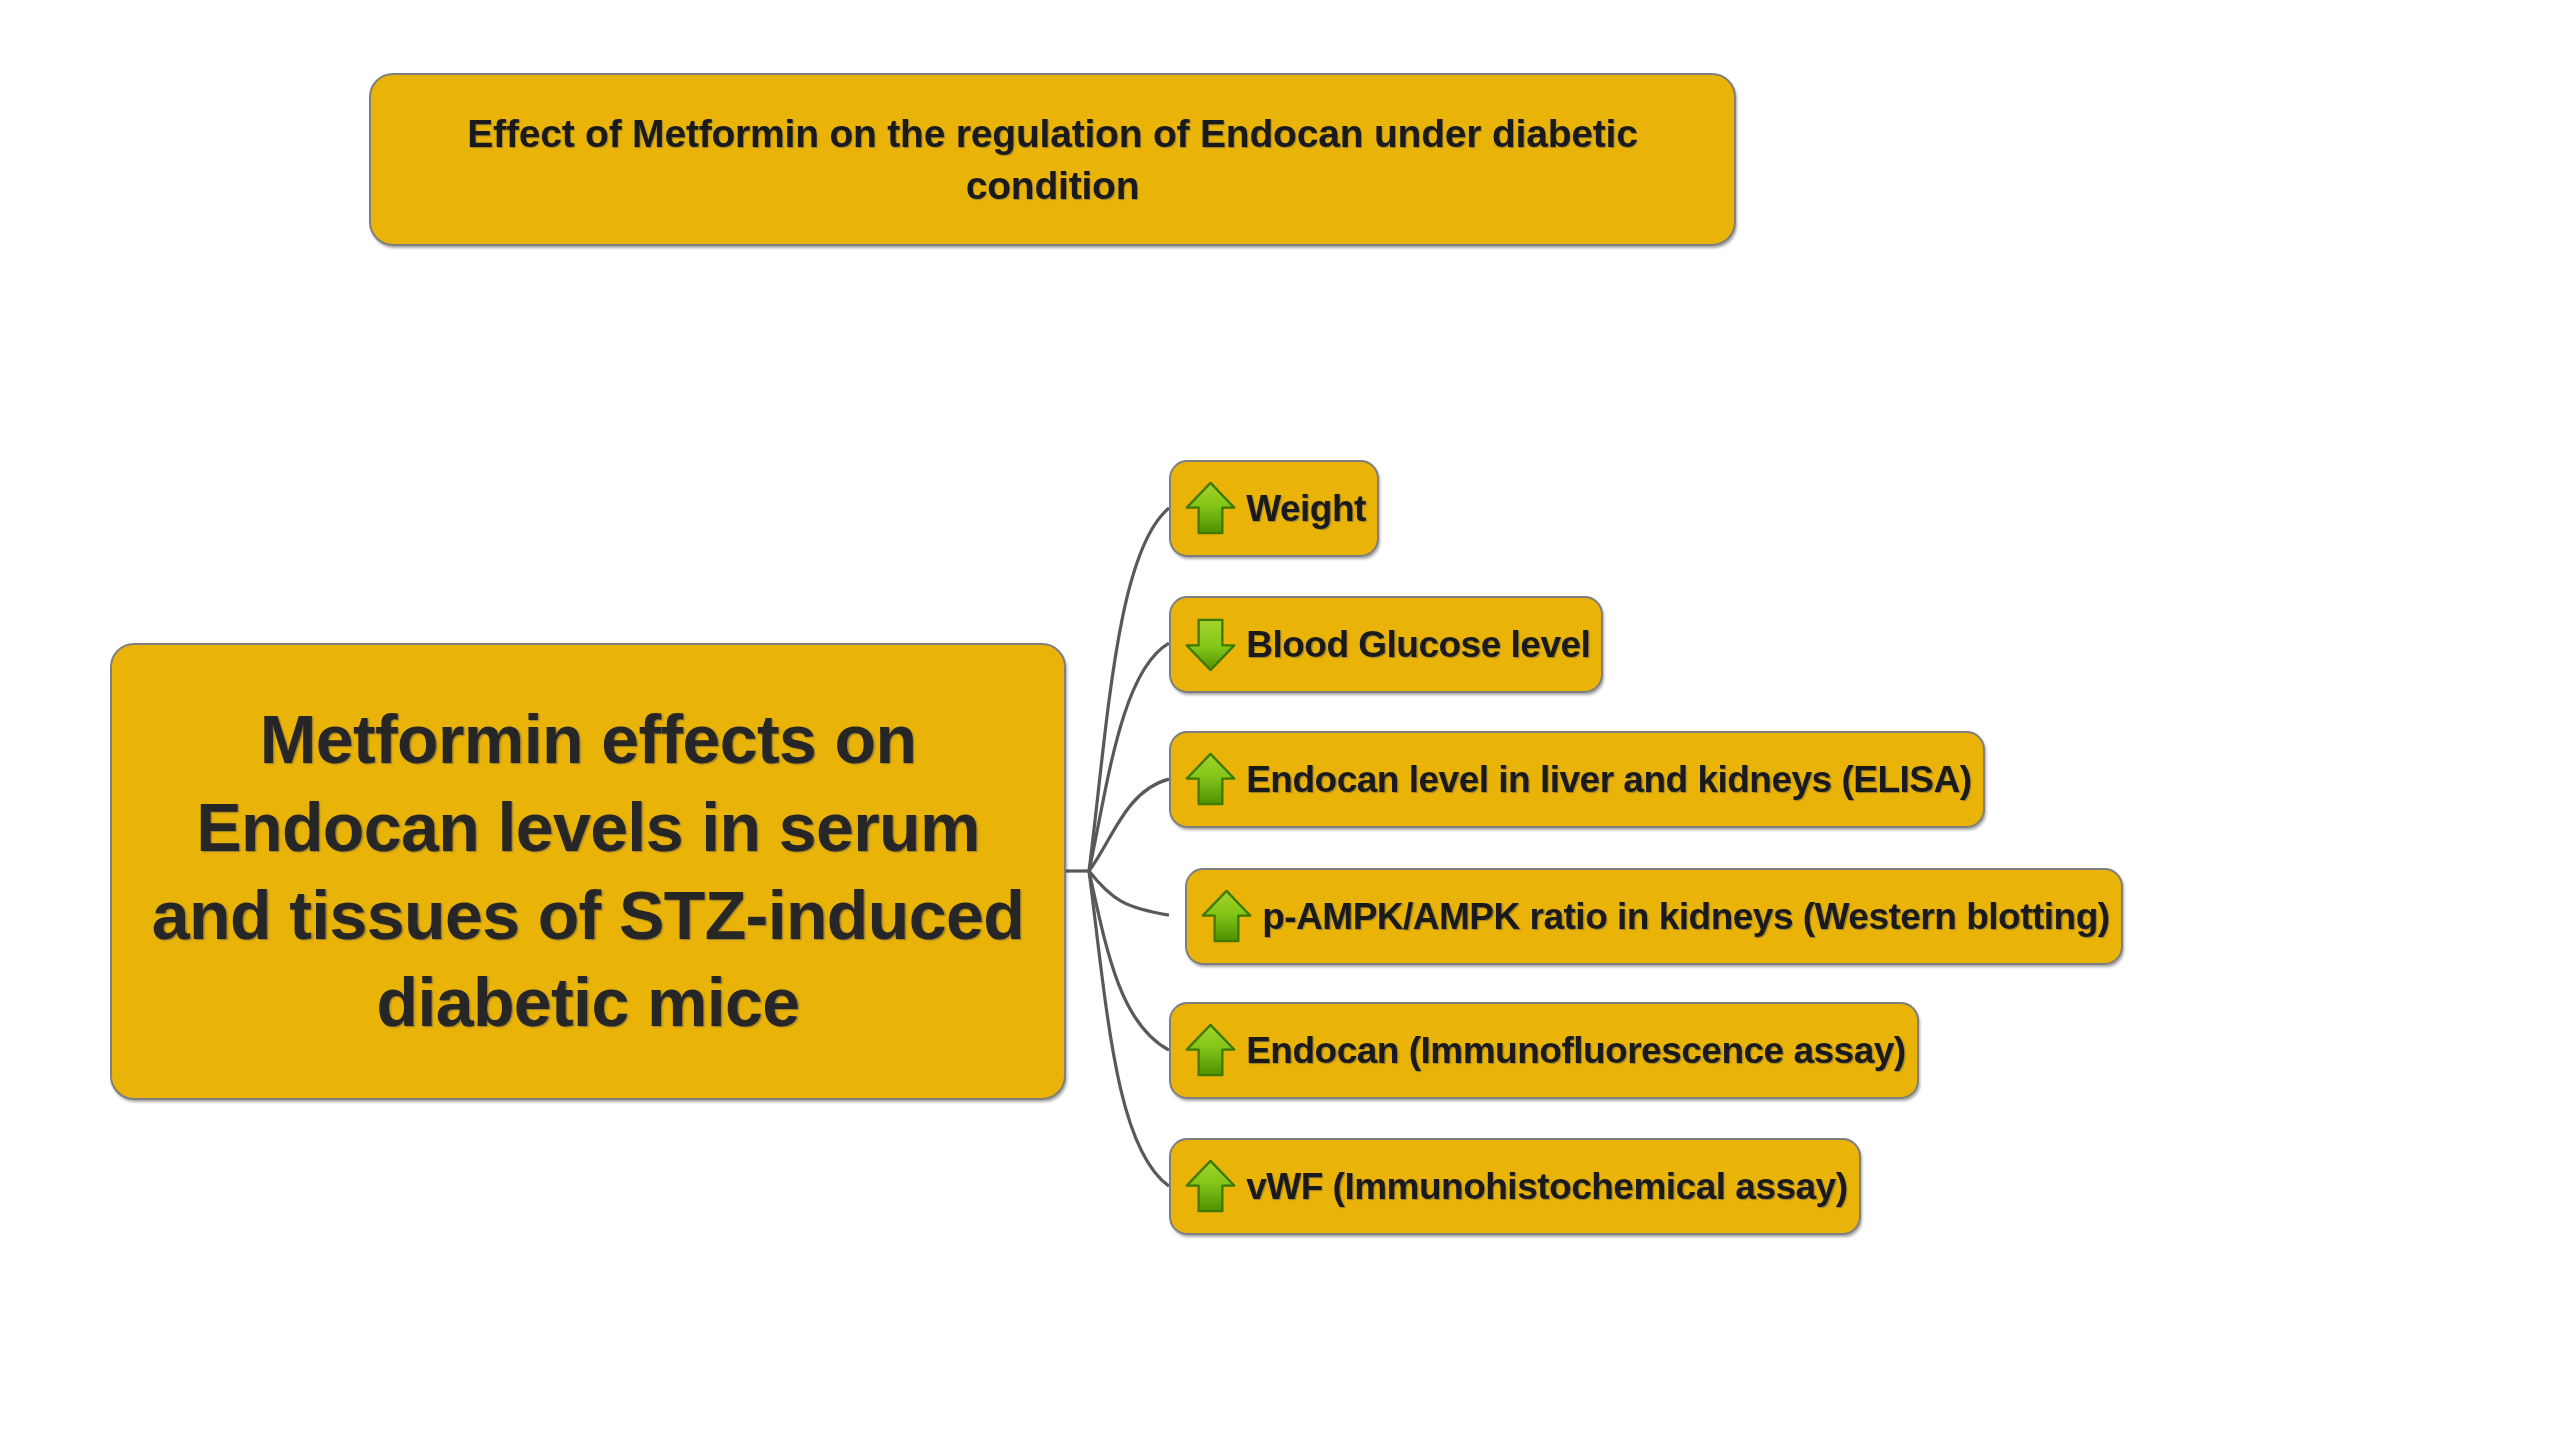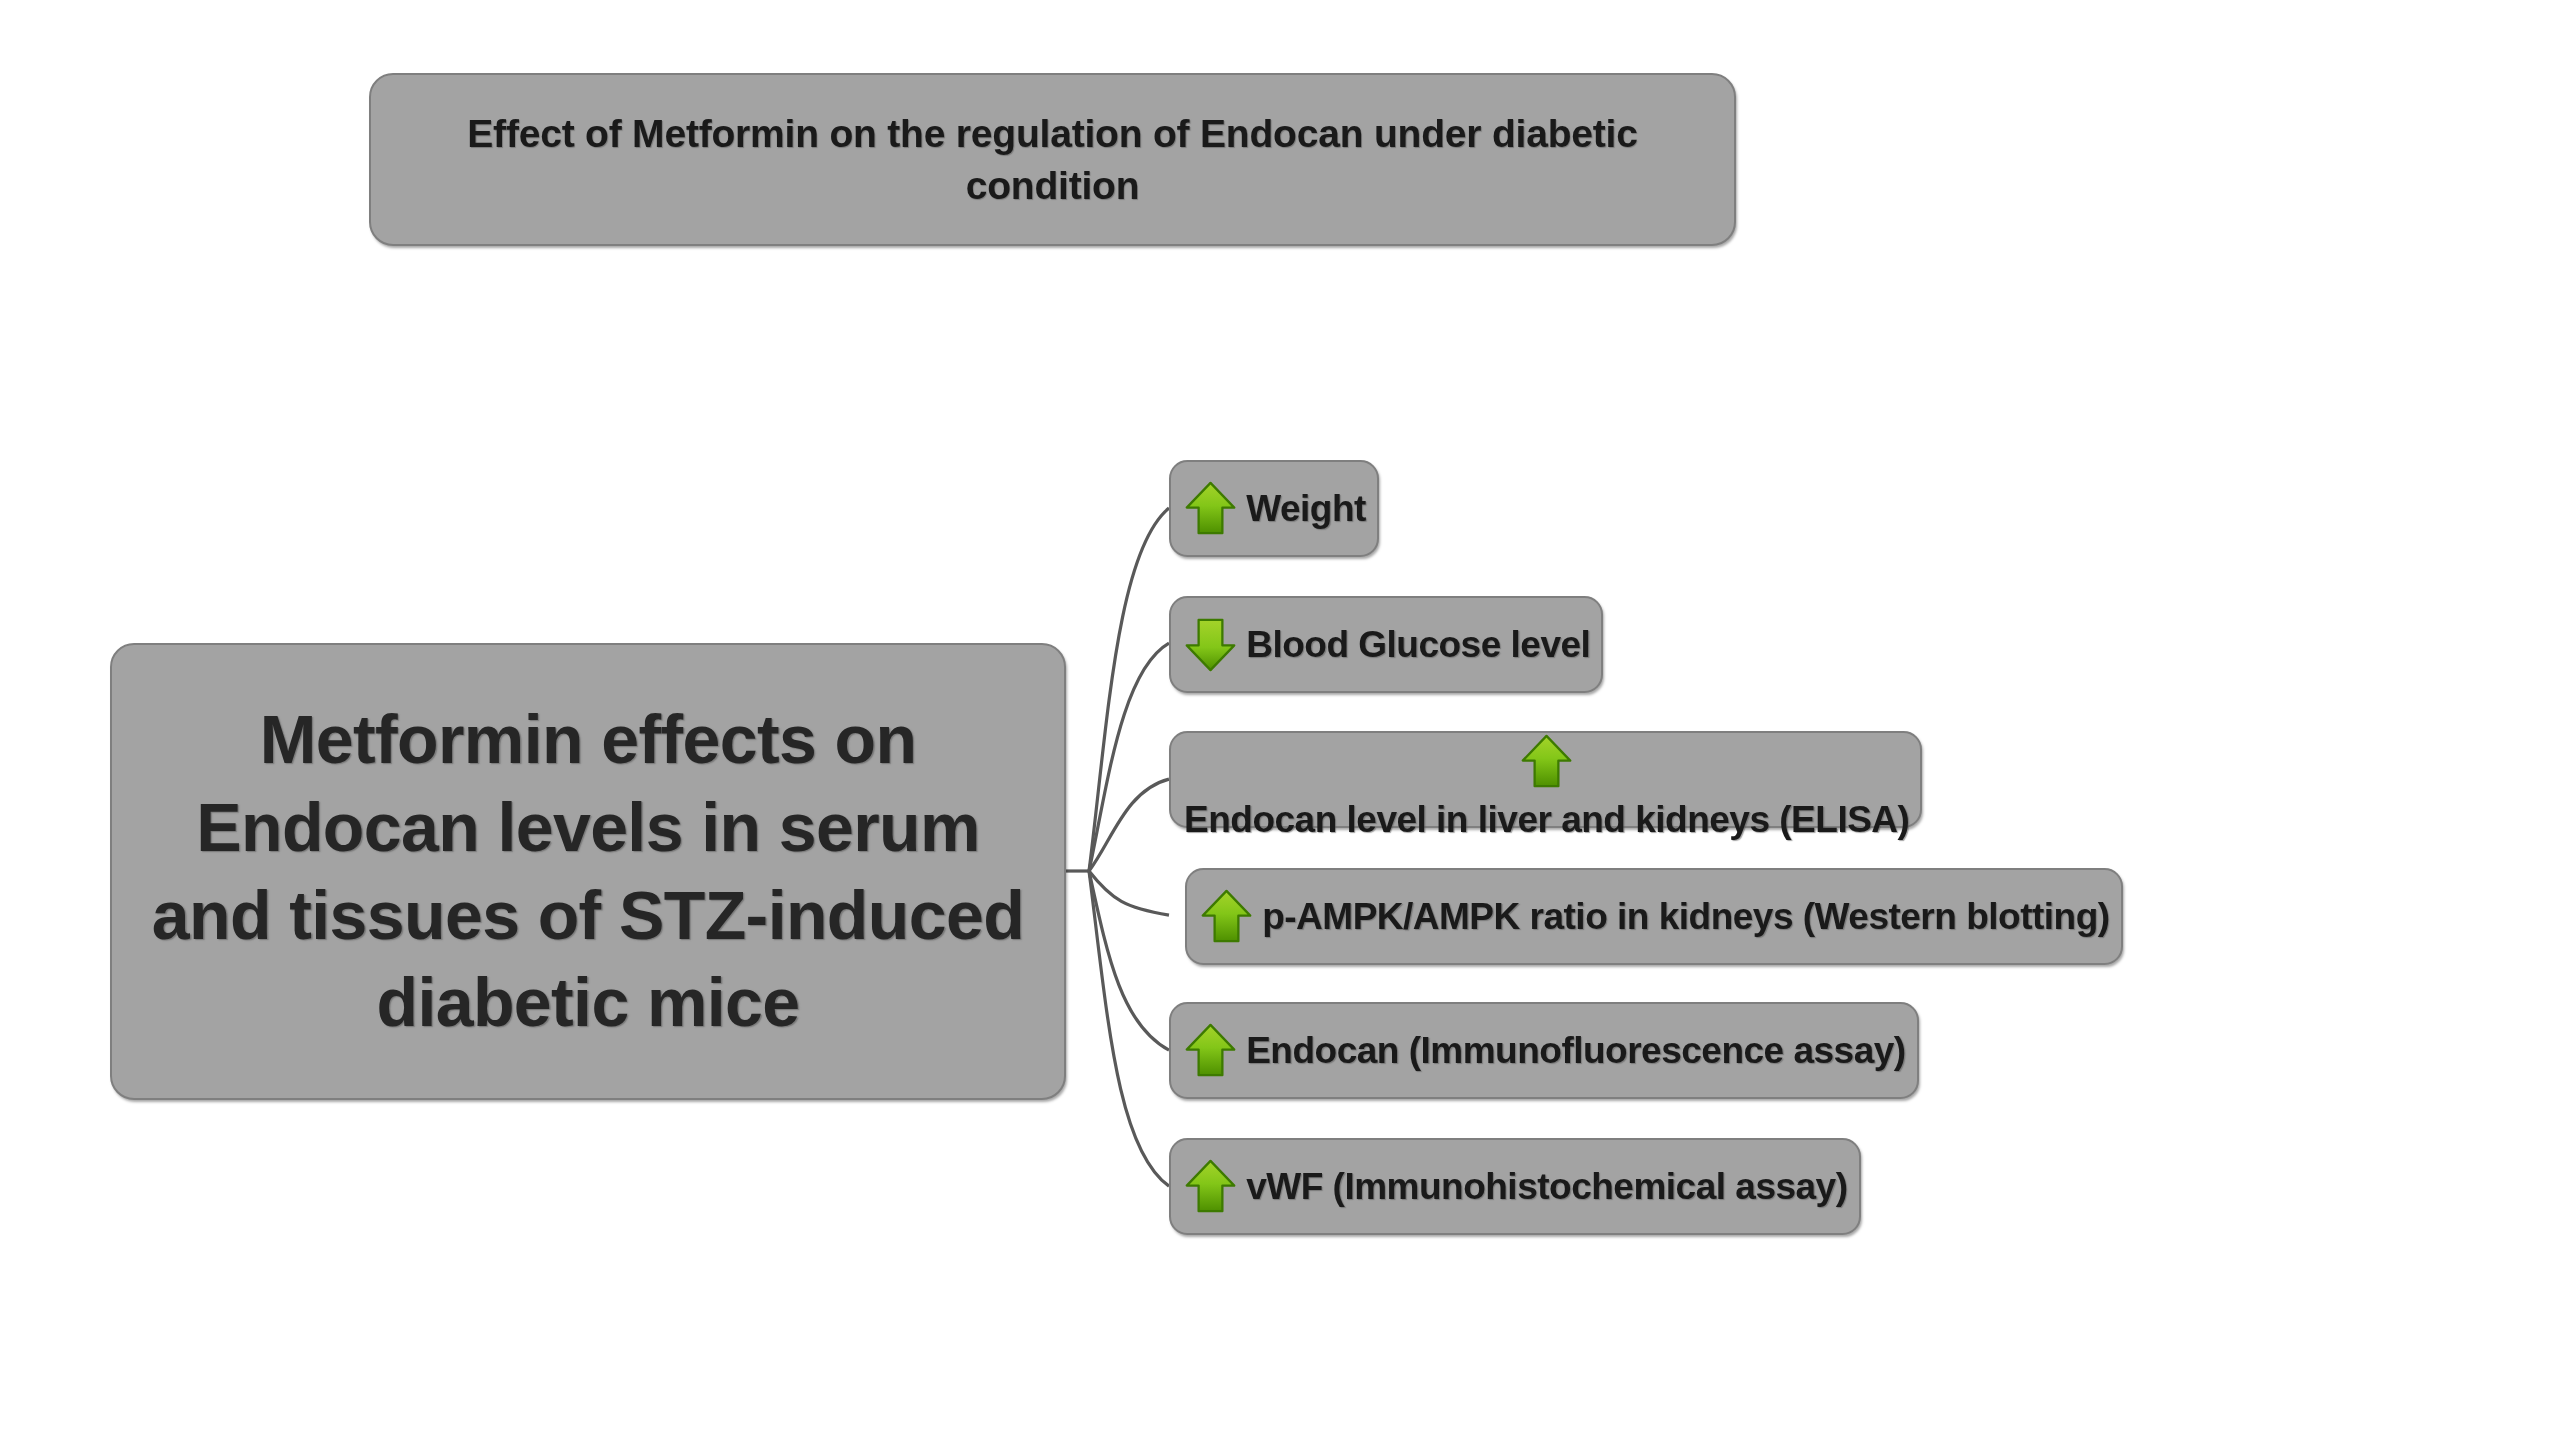--- a/index.html
+++ b/index.html
@@ -28,21 +28,21 @@
     left: 0; top: 0;
     width: 2576px;
     height: 1448px;
     pointer-events: none;
   }
 
   
   .node {
     position: absolute;
     box-sizing: border-box;
-    background: #a3a3a3;
+    background: #eab308;
     border: 2.8px solid #7f7f7f;
     border-radius: 20px;
     display: flex;
     align-items: center;
     box-shadow: 1.8px 2.8px 2.8px -0.9px rgba(0,0,0,0.35);
   }
 
   
   #title-node {
     left: 369px;
@@ -155,21 +155,21 @@
           <stop offset="0%" stop-color="#a4d32a"></stop>
           <stop offset="55%" stop-color="#83c618"></stop>
           <stop offset="100%" stop-color="#4e9000"></stop>
         </linearGradient>
       </defs>
       <path d="M29 59 L55 32 L42 32 L42 4 L16 4 L16 32 L3 32 Z" fill="url(#gDn1)" stroke="#3d7a00" stroke-width="2.5" stroke-linejoin="round"></path>
     </svg>
     <span class="node-text">Blood Glucose level</span>
   </div>
 
-  <div class="node branch-node" style="left:1169px; top:731px;flex-direction:column;">
+  <div class="node branch-node" style="left:1169px; top:731px;">
     <svg class="arrow-icon" viewBox="0 0 58 62">
       <defs>
         <linearGradient id="gUp2" x1="0" y1="0" x2="0" y2="1">
           <stop offset="0%" stop-color="#a4d32a"></stop>
           <stop offset="45%" stop-color="#83c618"></stop>
           <stop offset="100%" stop-color="#4e9000"></stop>
         </linearGradient>
       </defs>
       <path d="M29 3 L55 30 L42 30 L42 58 L16 58 L16 30 L3 30 Z" fill="url(#gUp2)" stroke="#3d7a00" stroke-width="2.5" stroke-linejoin="round"></path>
     </svg>

